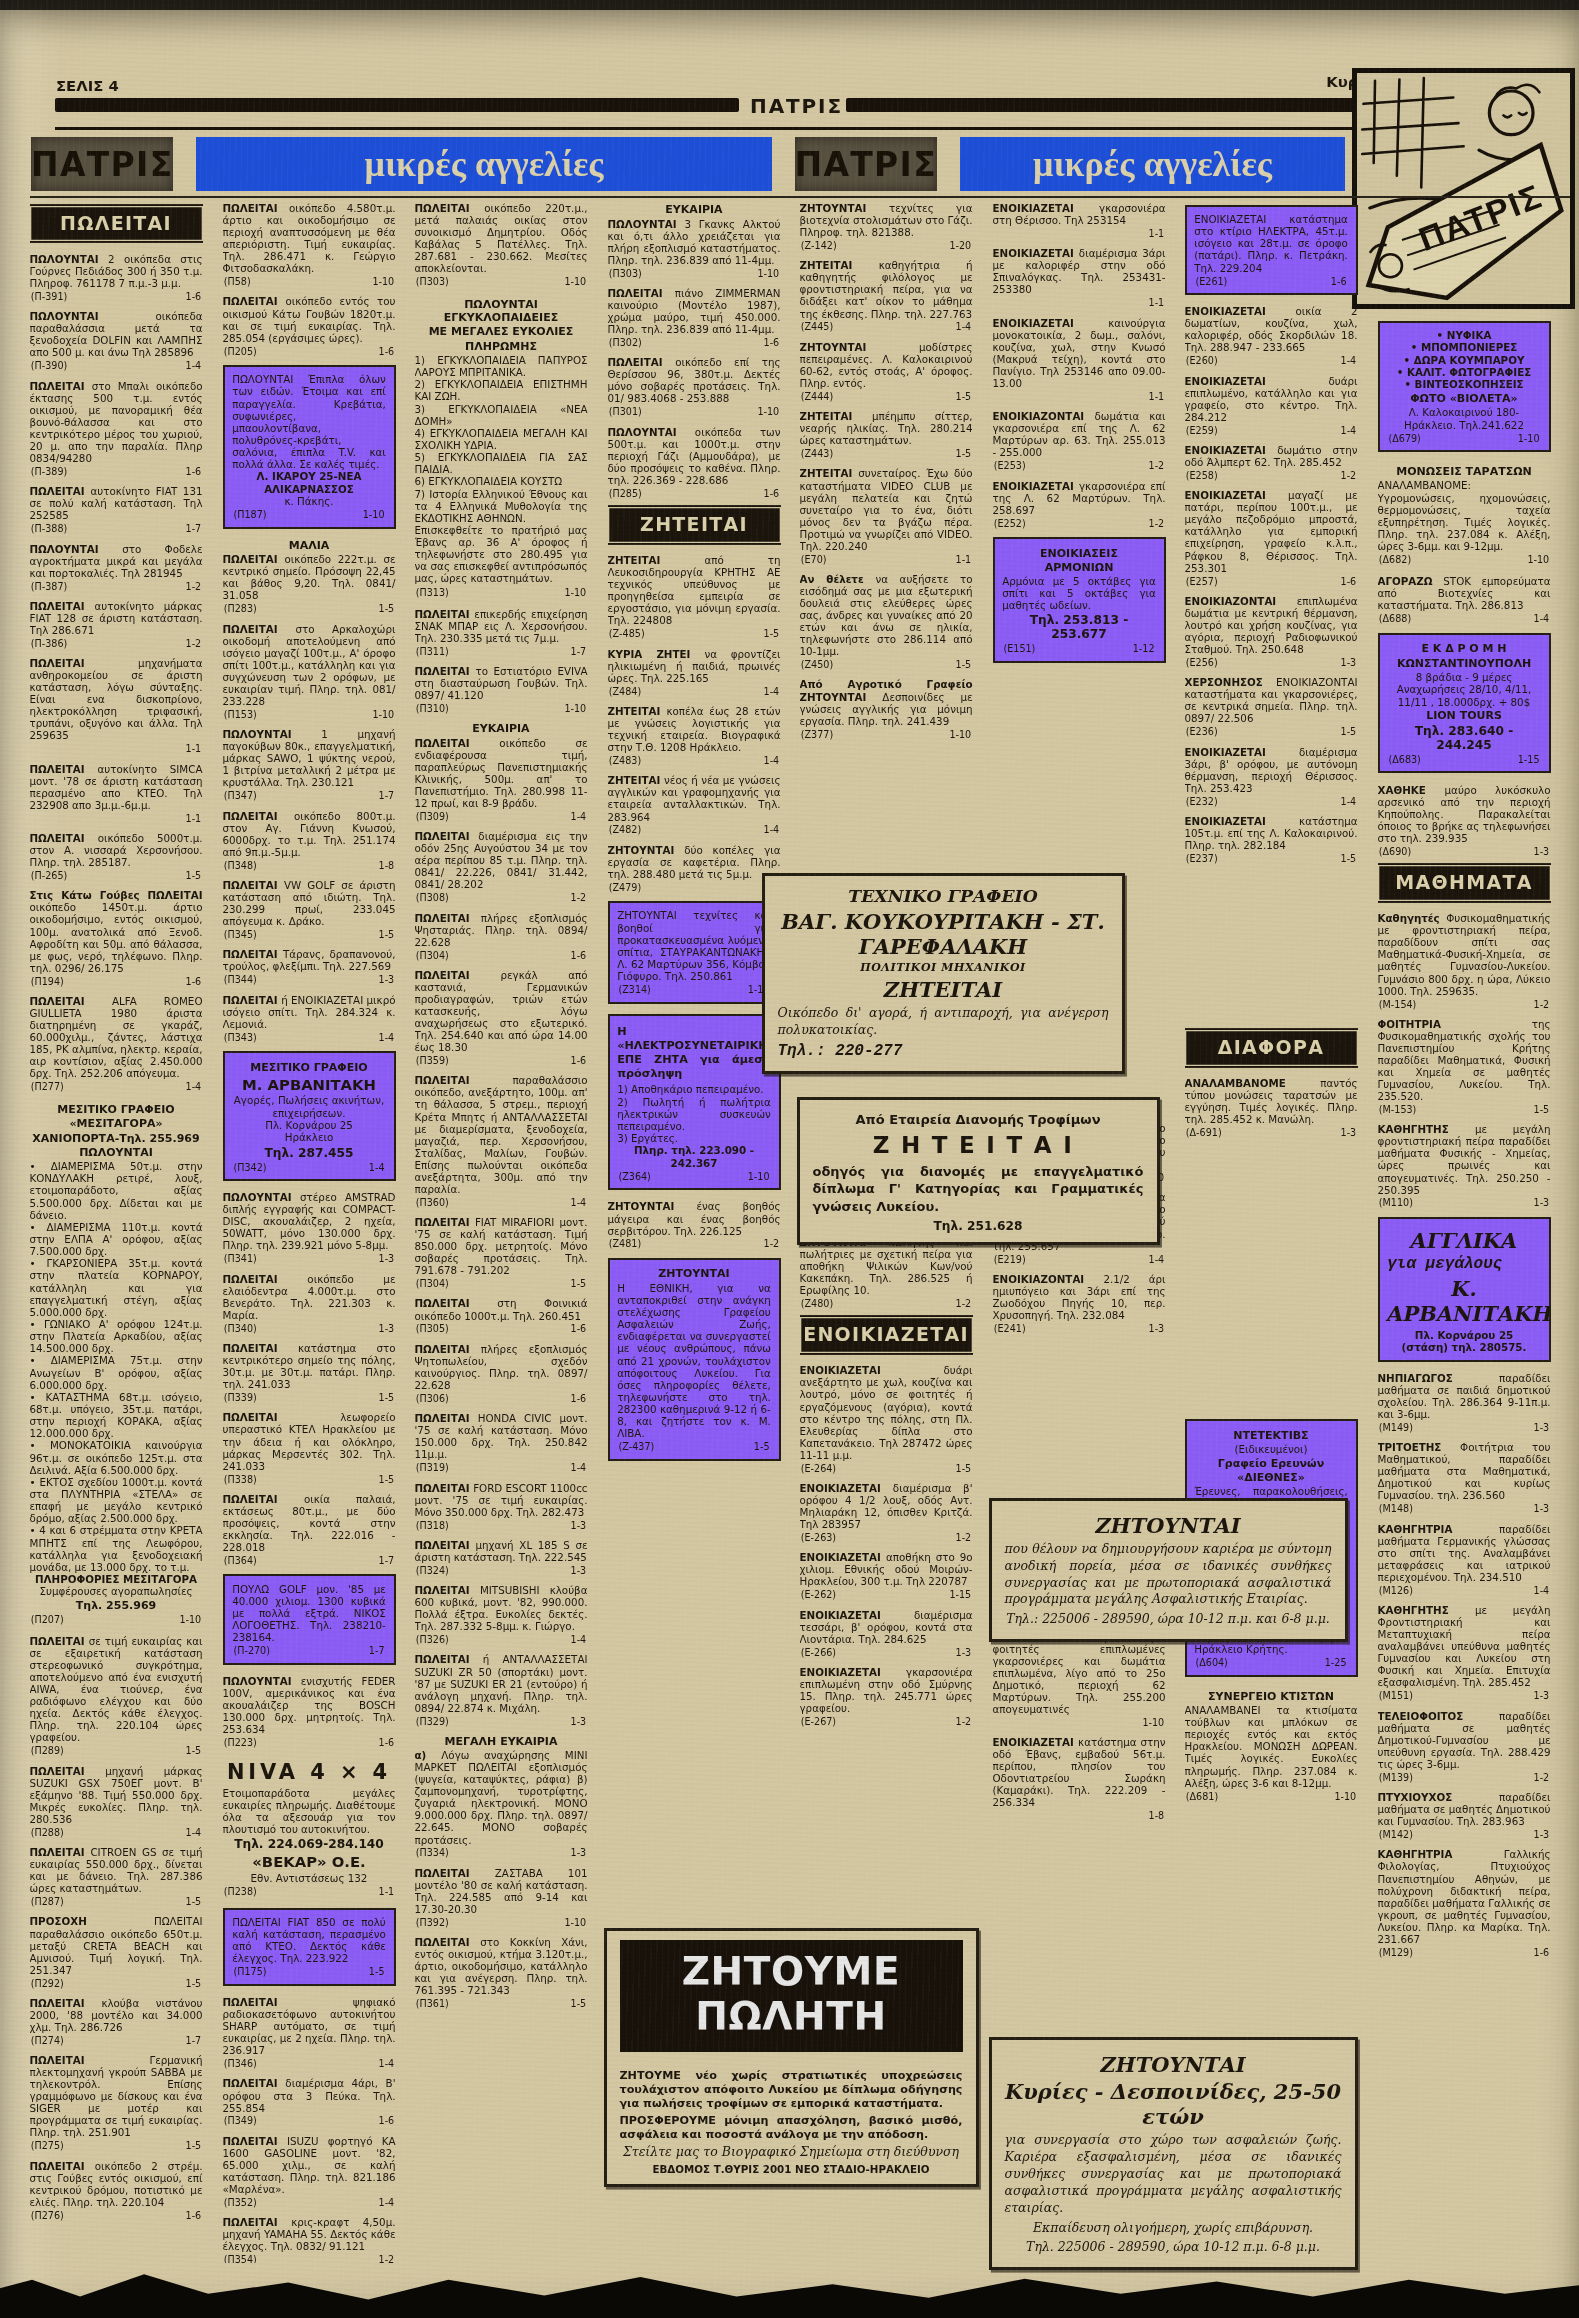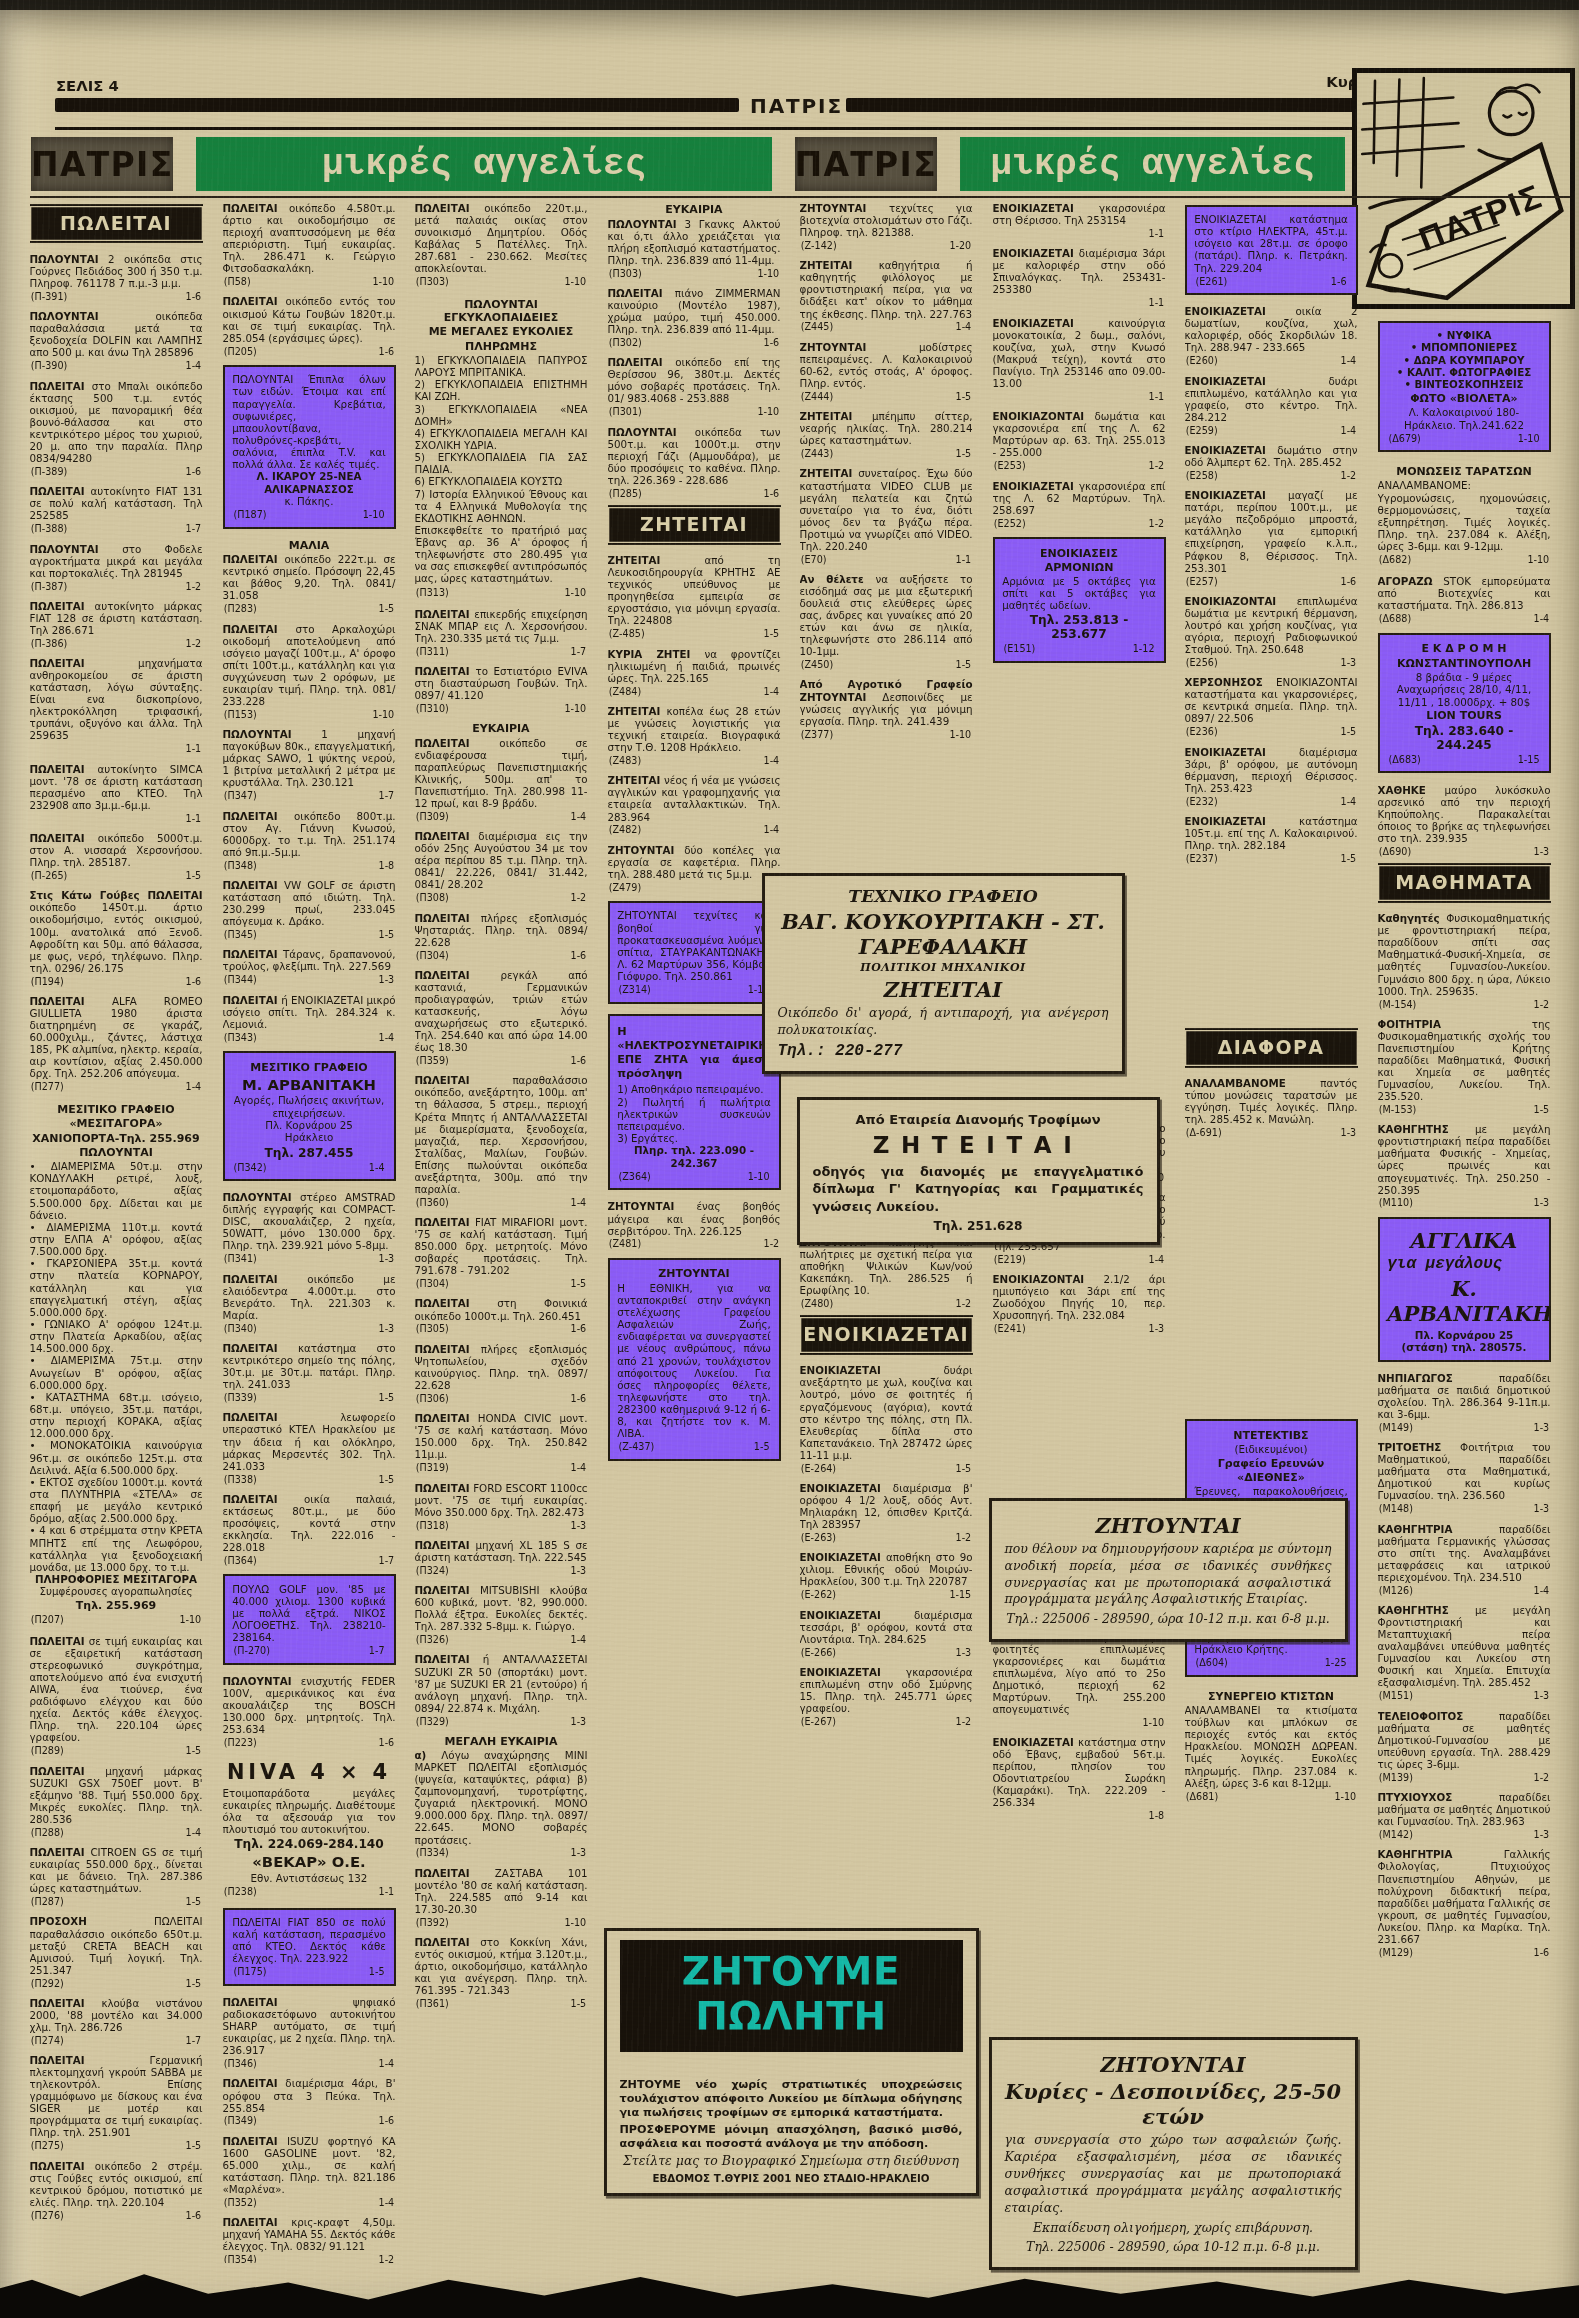--- a/index.html
+++ b/index.html
@@ -20,22 +20,22 @@
   .bar{position:absolute;top:98px;height:14px;background:#17110a;border-radius:1.9px;}
   .bar.b1{left:55px;width:684px;}
   .bar.b2{left:846px;right:33px;}
   .rule{position:absolute;top:127px;left:55px;right:31px;height:3.2px;background:#17110a;}
   .rule2{position:absolute;top:196px;left:29.5px;right:31px;height:1.9px;background:#2a2318;}
   
   .masthead{position:absolute;top:137px;left:31px;width:1314px;height:54px;display:flex;gap:23px;}
   .brandbox{background:#575040;color:#171007;display:flex;align-items:center;justify-content:center;
             font-weight:800;font-size:33px;letter-spacing:1.3px;flex:0 0 135px;
             box-shadow:inset 0 0 11.6px rgba(10,6,2,.55);}
-  .tagbox{background:#15803d;color:#d9cfa9;display:flex;align-items:center;justify-content:center;
-          font-family:Liberation Mono, monospace;font-size:36px;font-weight:600;flex:1 1 auto;text-align:right;}
+  .tagbox{background:#1d4ed8;color:#d9cfa9;display:flex;align-items:center;justify-content:center;
+          font-family:Liberation Serif, serif;font-size:36px;font-weight:600;flex:1 1 auto;text-align:right;}
   .tagbox.t2{flex:0 0 385px;}
   .brandbox.b2{flex:0 0 122px;}
   .cartoon{position:absolute;top:68px;left:1352px;width:223px;height:241px;background:#cfc49e;border:5.8px solid #14100a;box-sizing:border-box;}
   
   .content{position:absolute;top:202px;left:29.5px;width:1522px;height:2061px;}
   .col{position:absolute;top:0;width:173px;height:2061px;overflow:hidden;}
   .ad{margin-bottom:8.3px;}
   .ad .l-body{line-height:1.17;}
   .lead{font-weight:800;}
   .meta{display:flex;justify-content:space-between;font-size:9.6px;margin:1.9px 1.3px 0;}
@@ -48,22 +48,22 @@
   .l-b2{font-weight:800;text-align:center;font-size:14.8px;margin:1.9px 0;}
   .l-b3{font-weight:800;text-align:center;font-size:21px;letter-spacing:3.9px;margin:2.6px 0;}
   .l-bc{text-align:center;font-size:10.3px;line-height:1.2;}
   .l-bcb{text-align:center;font-size:10.3px;font-weight:700;line-height:1.2;}
   .l-tel{text-align:center;font-size:12.2px;font-weight:800;margin-top:1.9px;}
   .l-body{text-align:justify;font-size:10.3px;line-height:1.18;}
   .l-bj{text-align:justify;font-size:11.2px;font-weight:700;line-height:1.25;margin:2.6px 0;}
   .l-b20{font-weight:700;text-align:center;font-size:13px;margin:2.6px 0;}
   .l-body20{text-align:justify;font-size:13px;font-weight:600;line-height:1.35;margin:3.9px 0;}
   .l-sp{font-weight:800;text-align:center;font-size:23px;letter-spacing:11.6px;margin:5.1px 0;}
-  .l-banner{background:#17110a;color:#14b8a6;font-weight:800;text-align:center;font-size:39px;
-            letter-spacing:0.6px;padding:9px 2.6px 13px;margin:0 0 26px;}
+  .l-banner{background:#17110a;color:#e5e5e5;font-weight:800;text-align:center;font-size:39px;
+            letter-spacing:0.6px;padding:9px 2.6px 13px;margin:0 0 17px;}
   .l-it1{font-family:"DejaVu Serif",serif;font-style:italic;font-weight:700;text-align:center;font-size:17.3px;margin:1.3px 0;}
   .l-it2{font-family:"DejaVu Serif",serif;font-style:italic;font-weight:700;text-align:center;font-size:21px;margin:2.6px 0;}
   .l-it3{font-family:Liberation Mono, monospace;font-style:italic;font-weight:700;text-align:left;font-size:16px;margin:1.9px 0;}
   .l-itsm{font-family:"DejaVu Serif",serif;font-style:italic;font-weight:700;text-align:center;font-size:11px;letter-spacing:0.6px;margin:1.3px 0;}
   .l-itbody{font-family:"DejaVu Serif",serif;font-style:italic;font-size:12.5px;text-align:justify;line-height:1.35;margin:3.2px 0;}
   .l-itbodyc{font-family:"DejaVu Serif",serif;font-style:italic;font-size:12.5px;text-align:center;line-height:1.3;margin:2.6px 0;}
   .overlay{position:absolute;background:#d3c7a2;border:3.2px solid #241d12;padding:9px 13px;box-sizing:border-box;box-shadow:1.9px 2.6px 0 rgba(25,18,8,.6);}
 </style>
 </head>
 <body>

